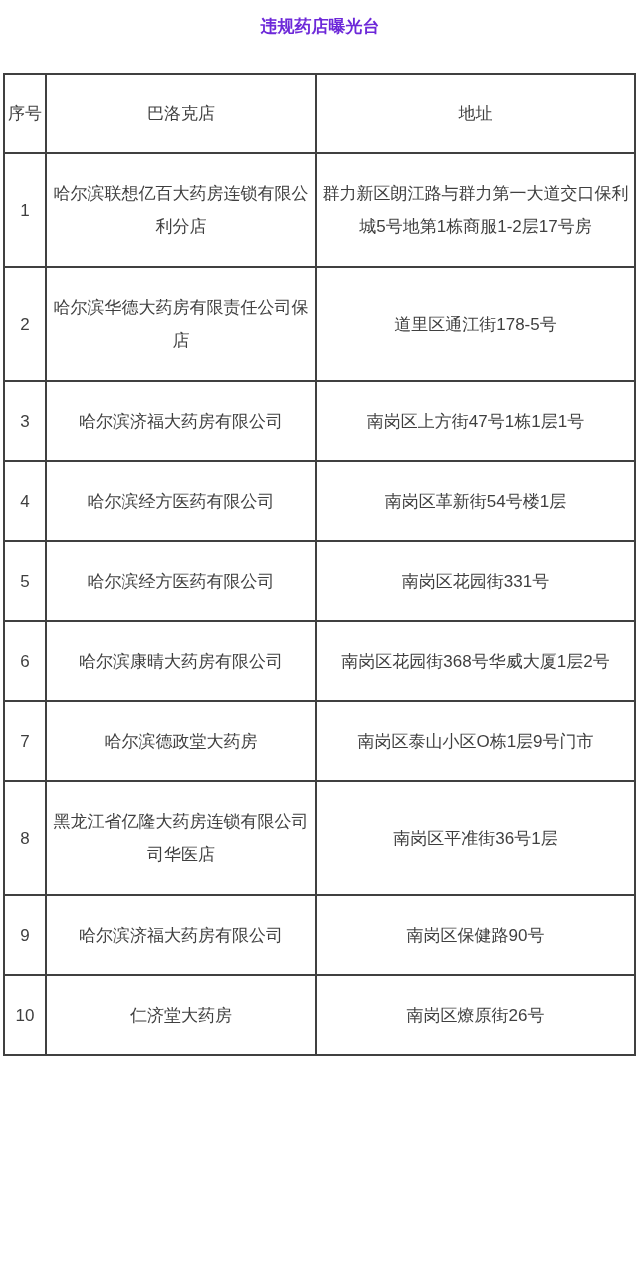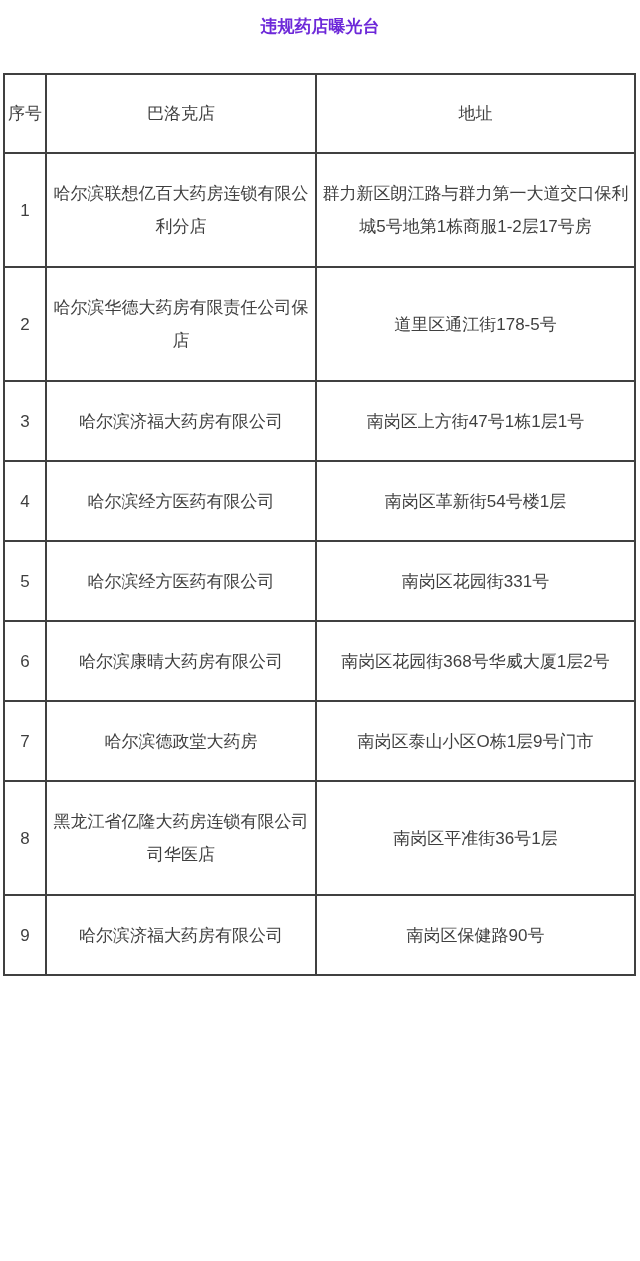--- a/index.html
+++ b/index.html
@@ -109,14 +109,19 @@
         <td>8</td>
         <td>黑龙江省亿隆大药房连锁有限公司
 司华医店</td>
         <td>南岗区平准街36号1层</td>
       </tr>
       <tr class="row-short">
         <td>9</td>
         <td>哈尔滨济福大药房有限公司</td>
         <td>南岗区保健路90号</td>
       </tr>
+      <tr class="row-short">
+        <td>10</td>
+        <td>仁济堂大药房</td>
+        <td>南岗区燎原街26号</td>
+      </tr>
     </tbody>
 </table>
 
 </body></html>

